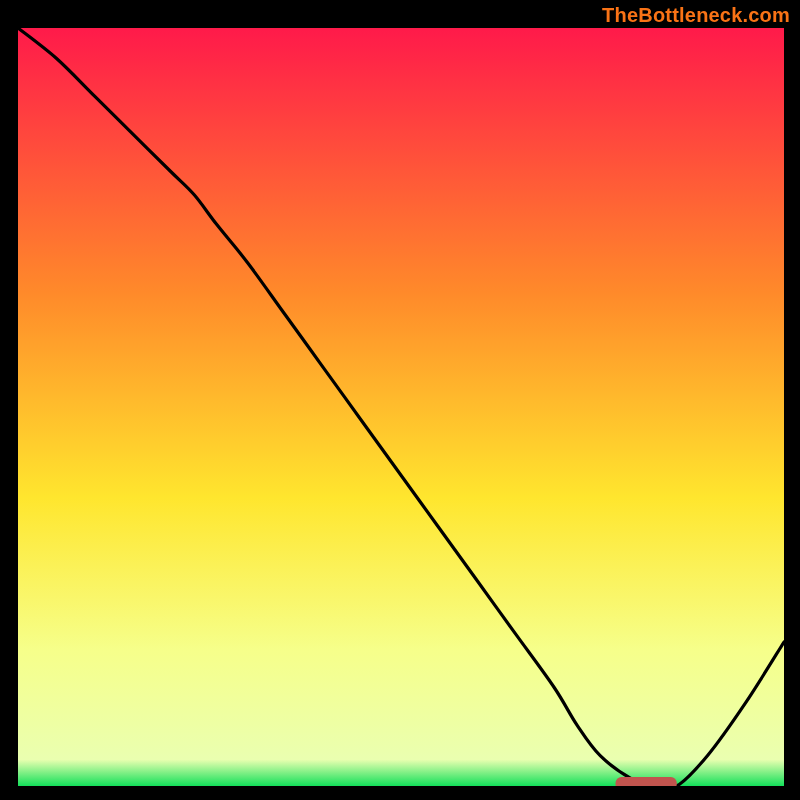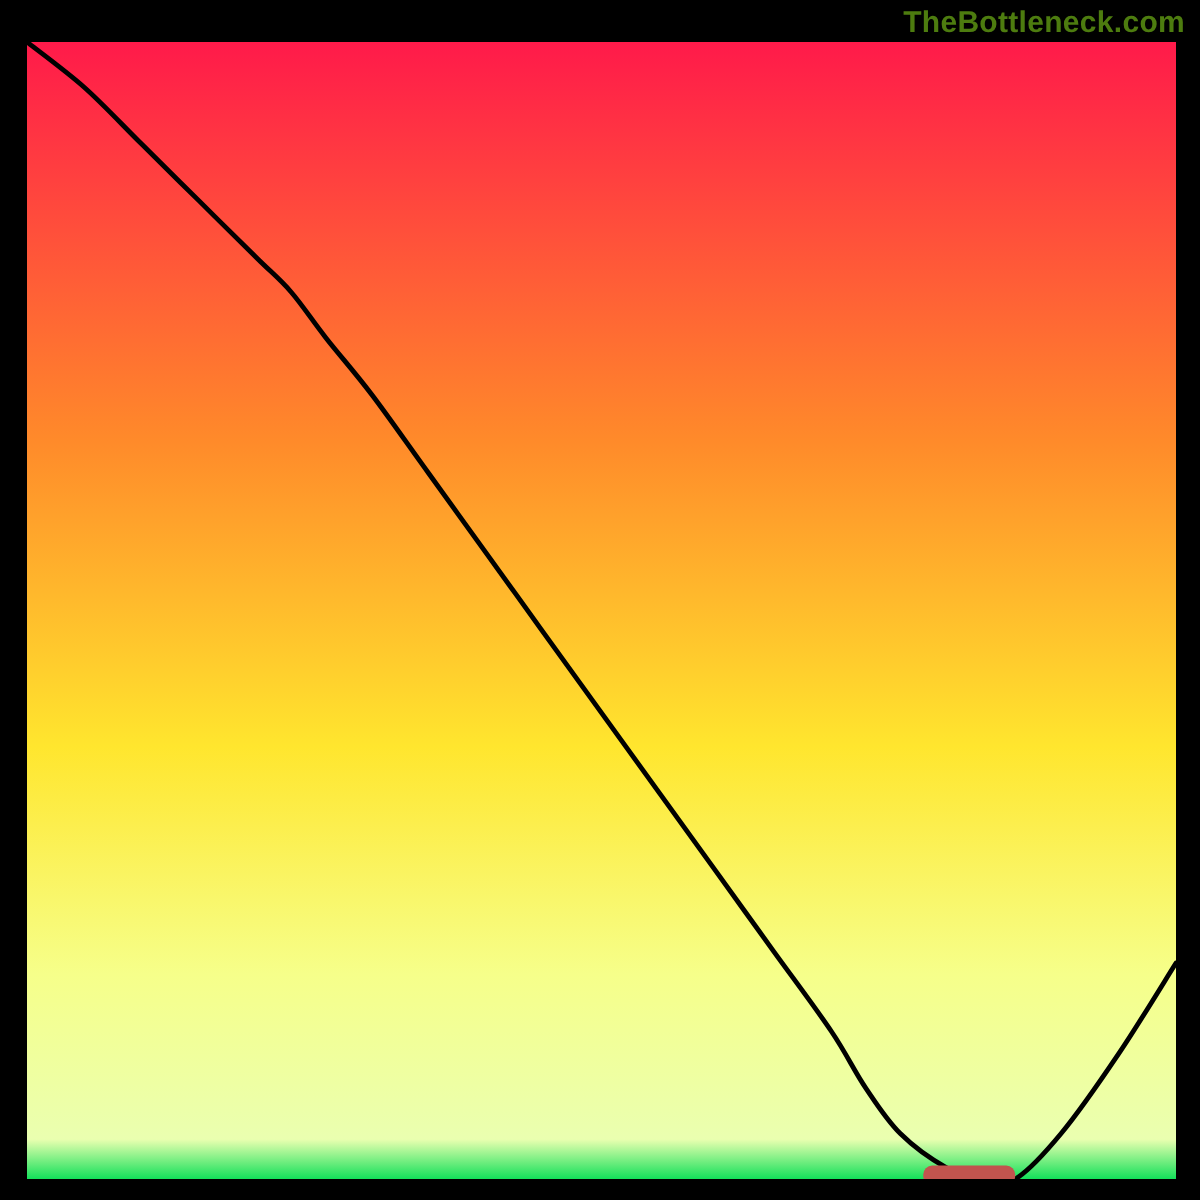--- a/index.html
+++ b/index.html
@@ -14,21 +14,21 @@
   .frame {
     position: relative;
     width: 800px;
     height: 800px;
     background: #000;
   }
   .watermark {
     position: absolute;
     top: 4px;
     right: 10px;
-    color: #4d7c0f;
+    color: #f97316;
     font-size: 20px;
     font-weight: 600;
     letter-spacing: 0.2px;
     user-select: none;
   }
   .plot {
     position: absolute;
     left: 18px;
     top: 28px;
     width: 766px;

